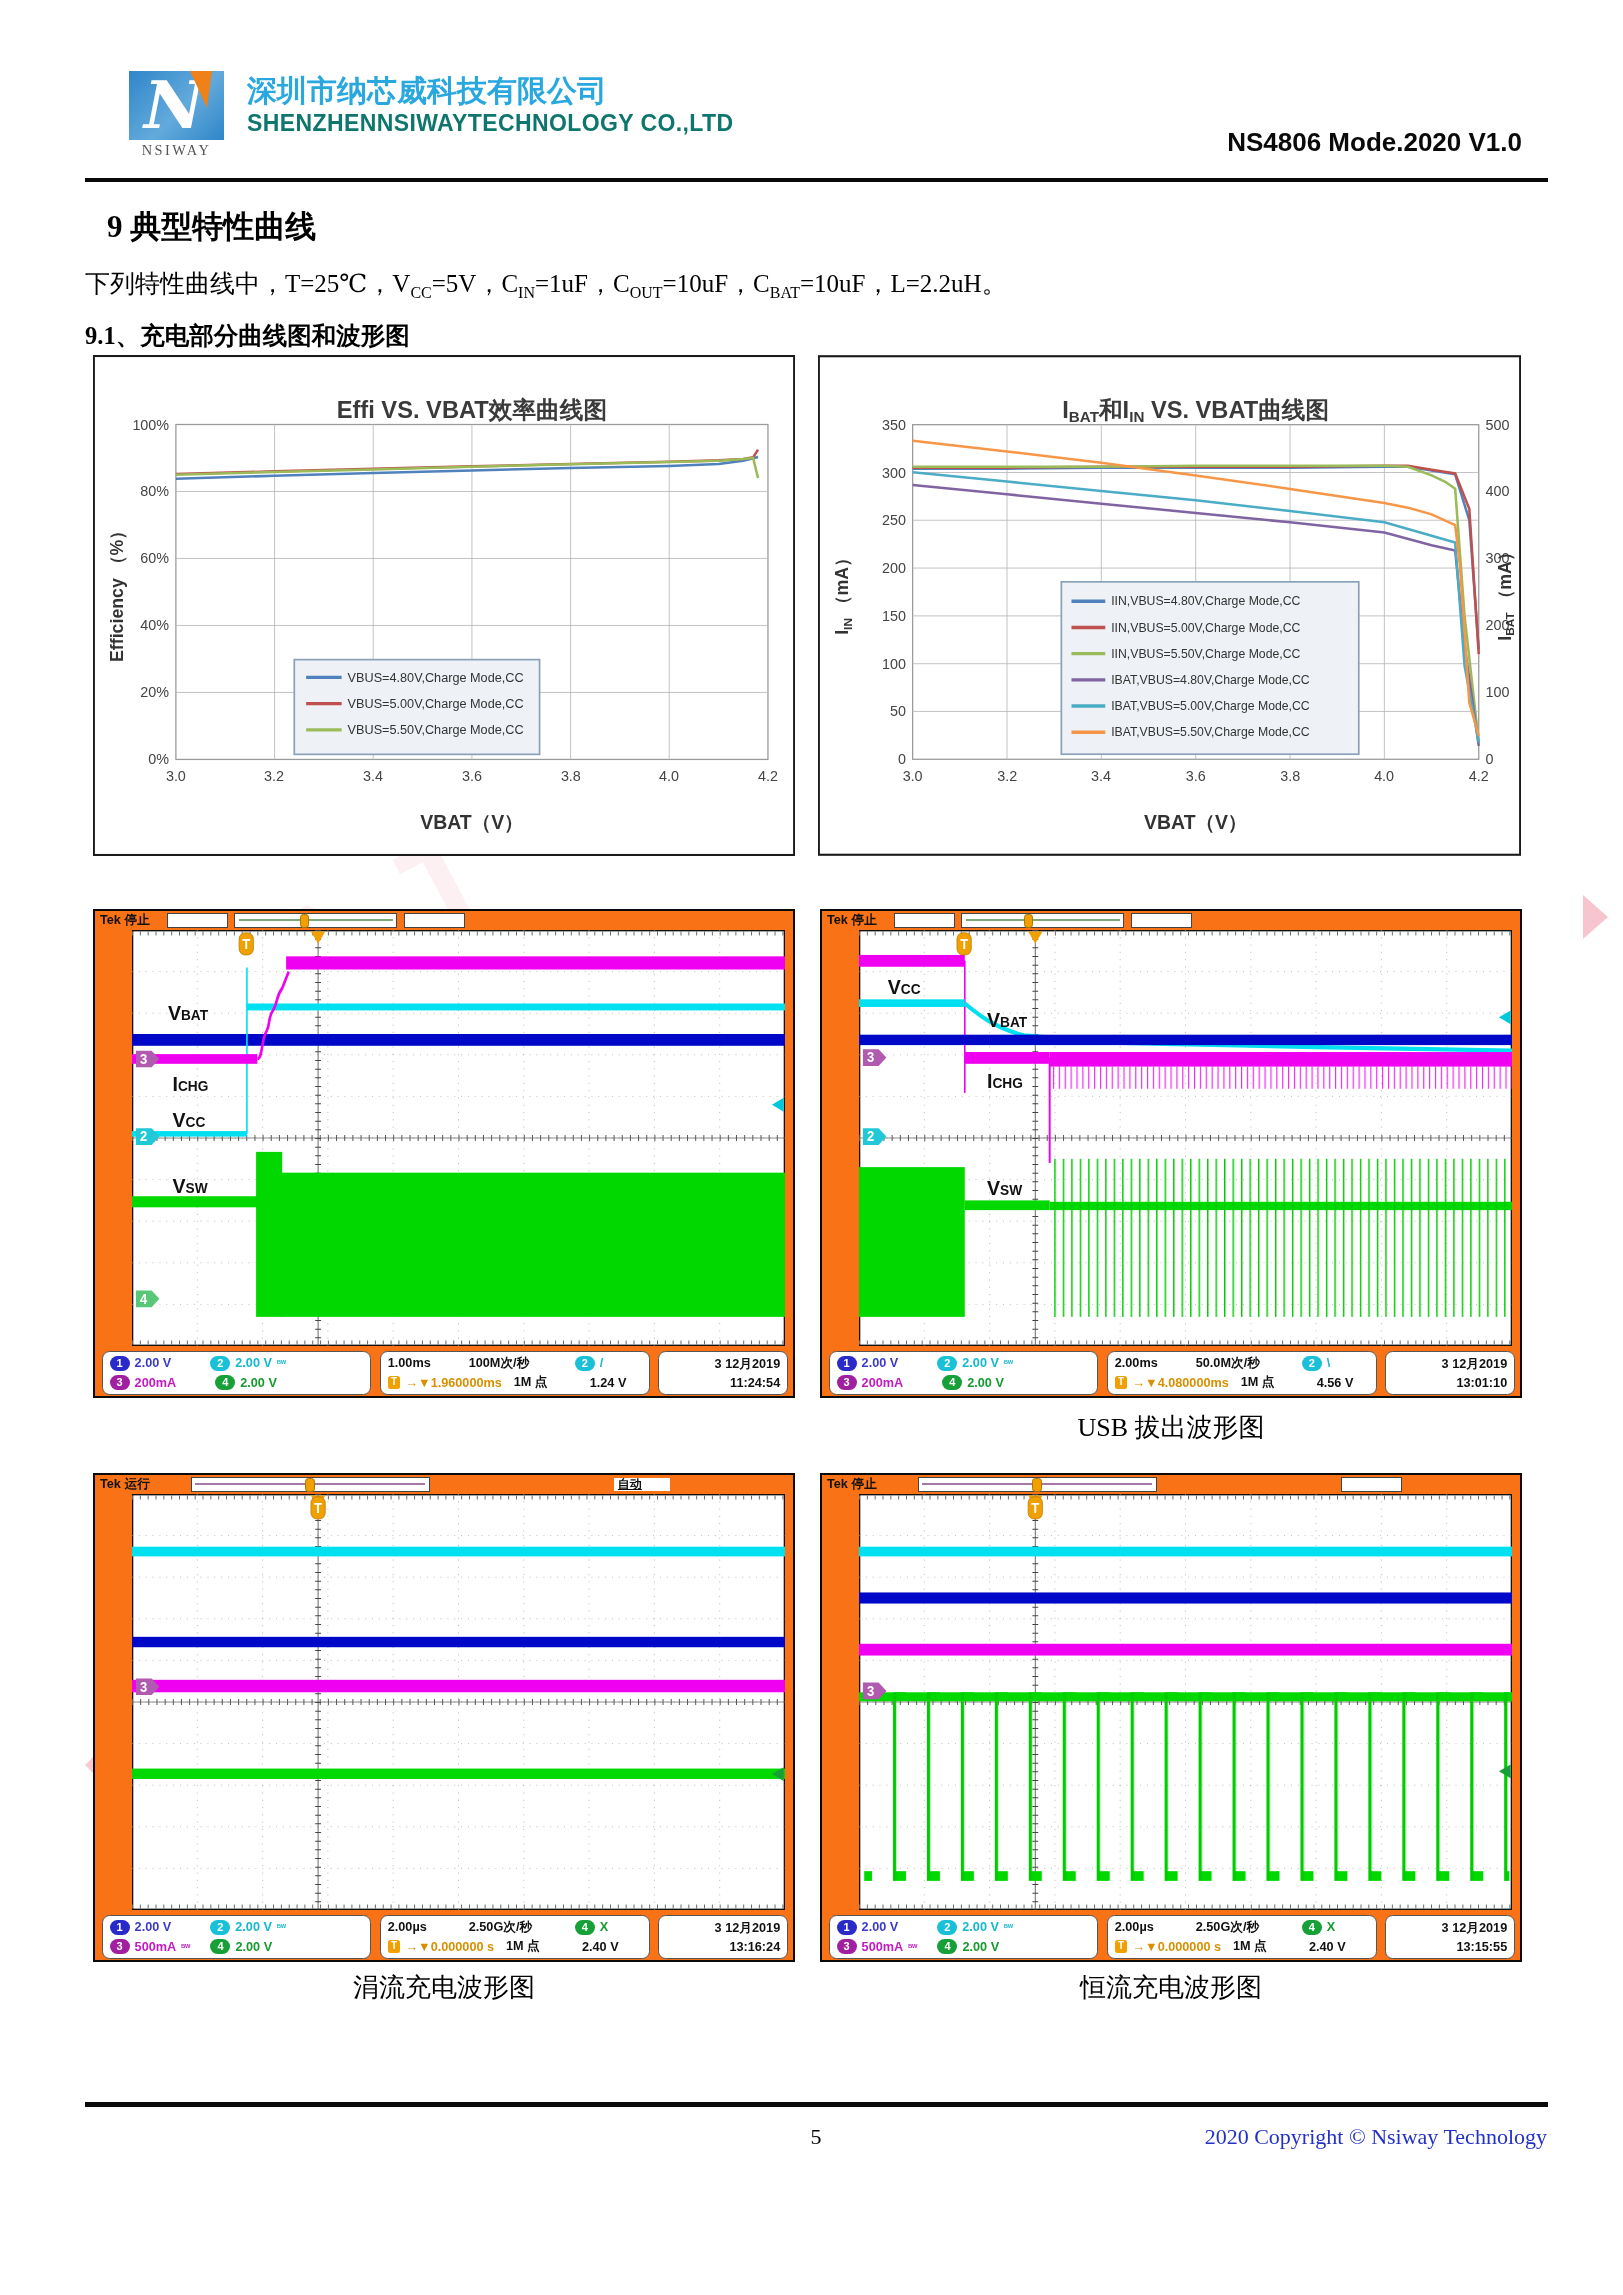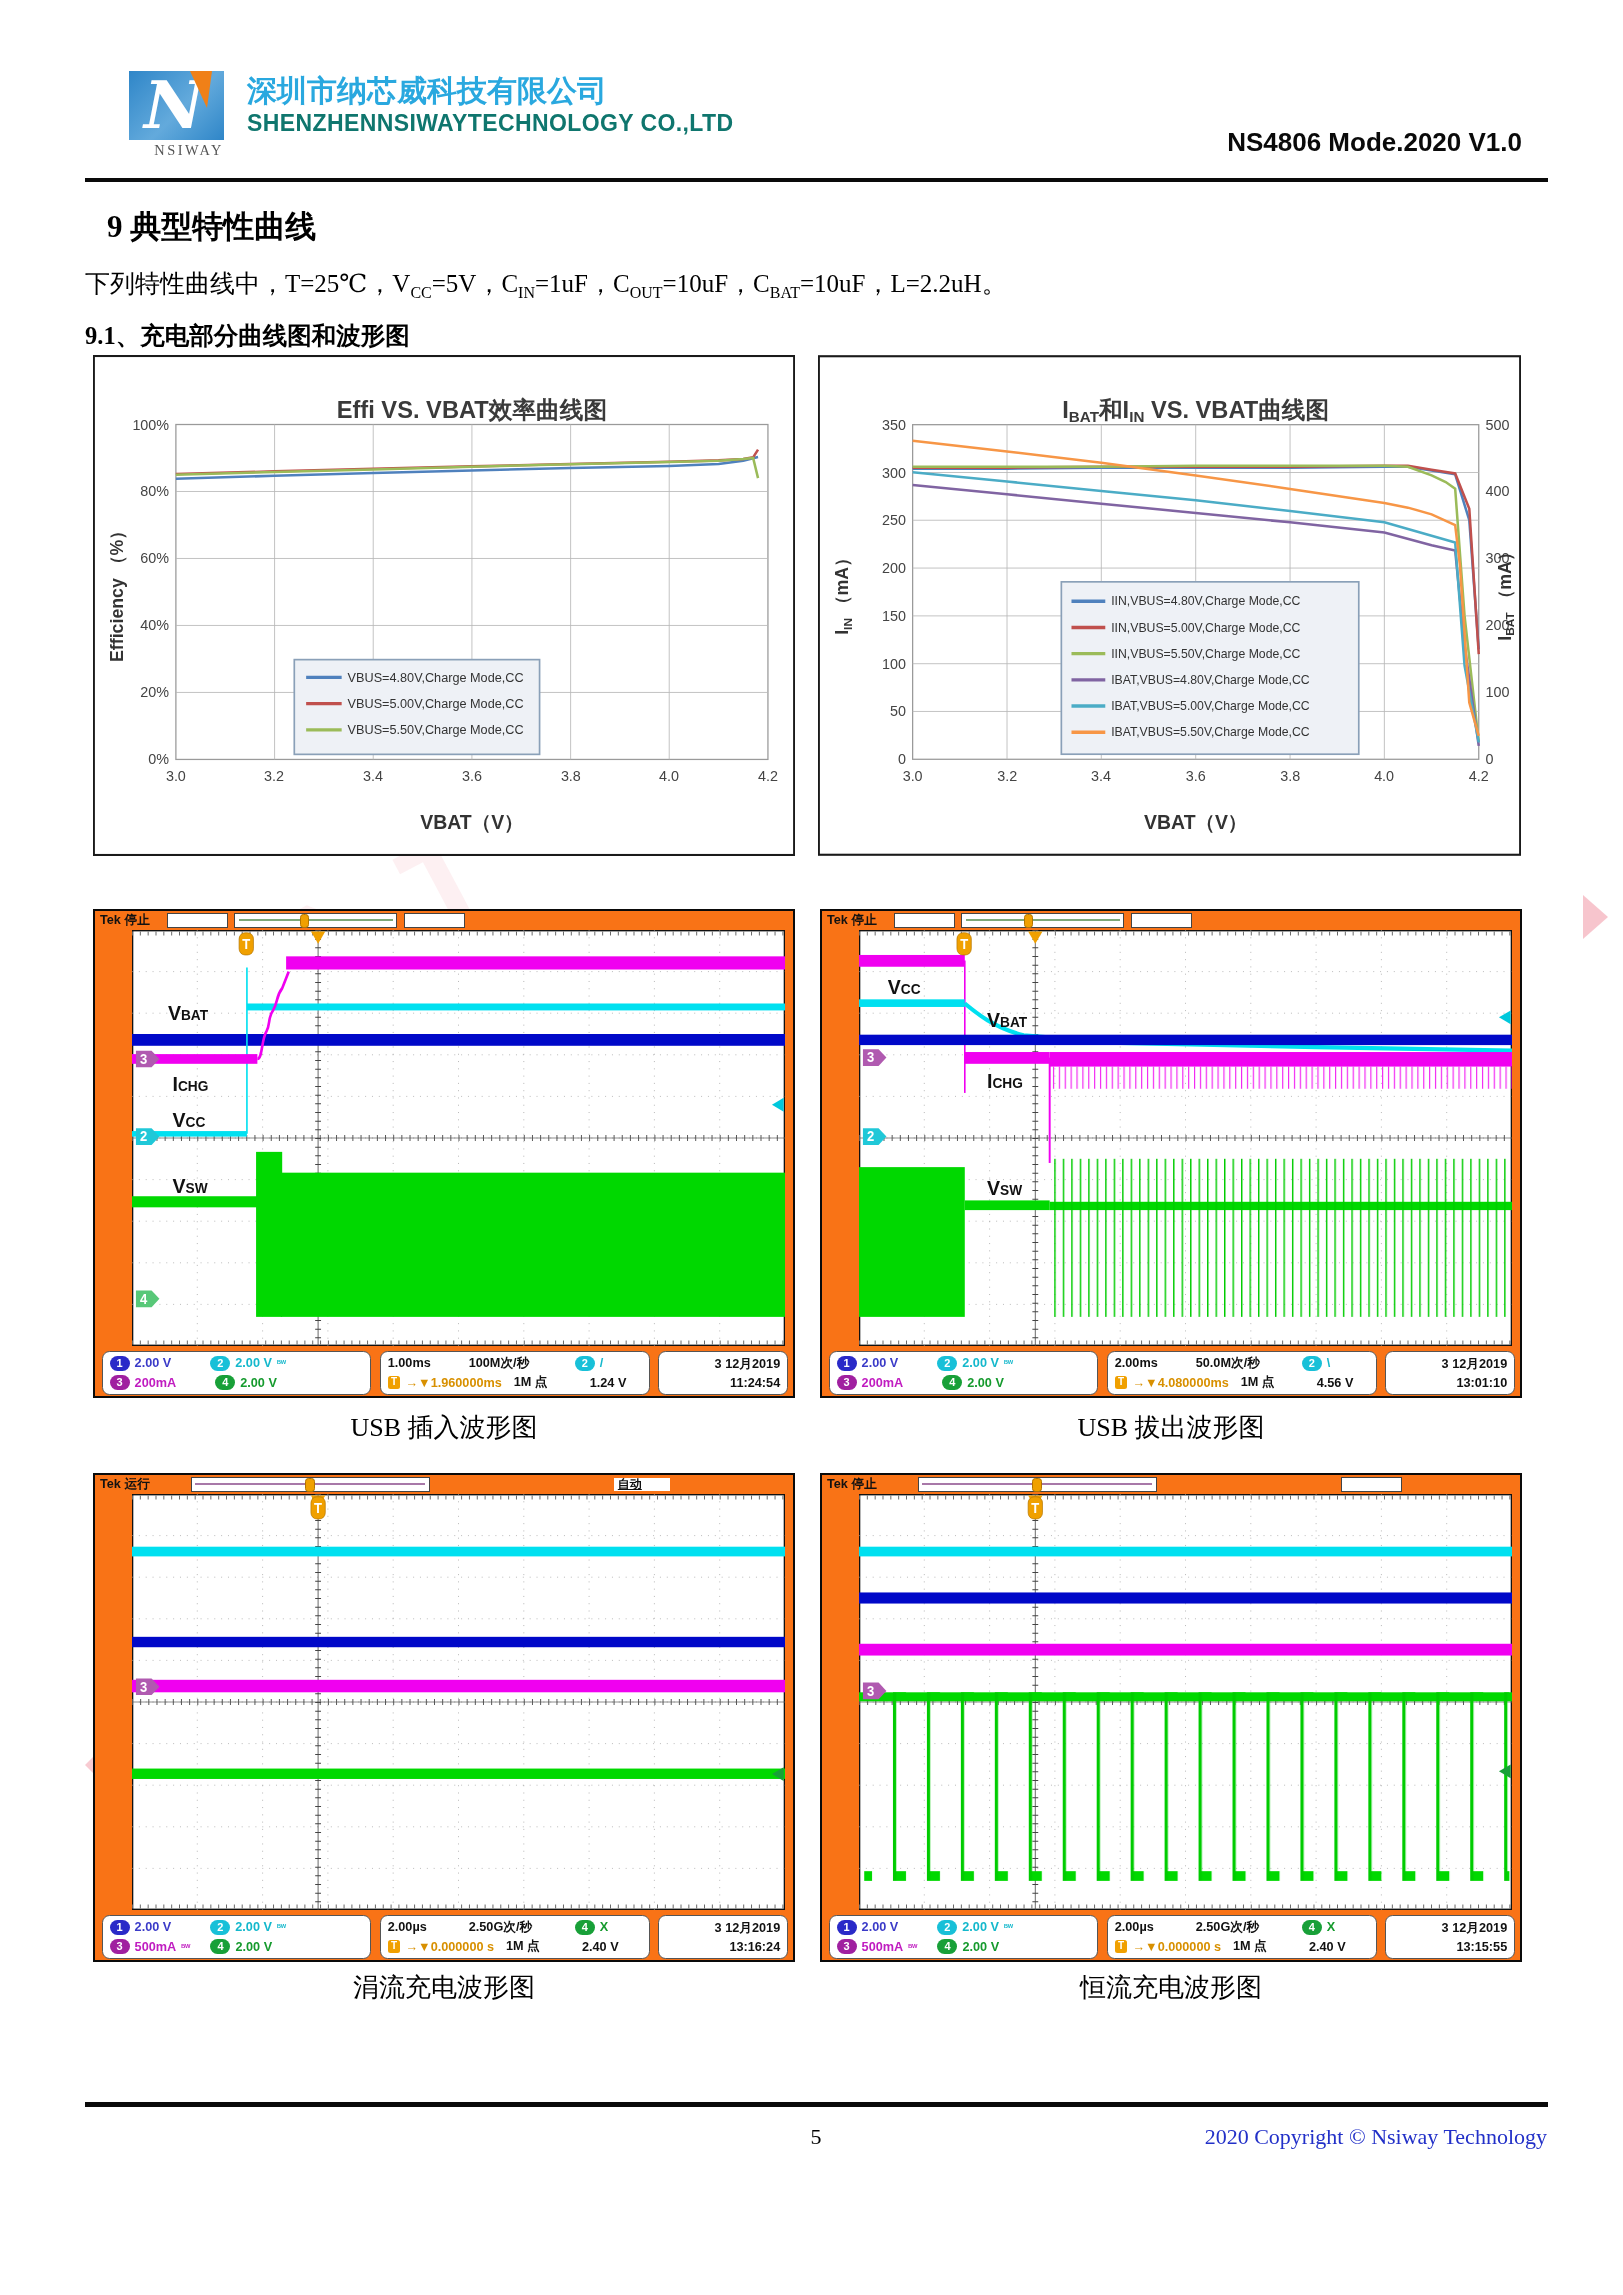--- a/index.html
+++ b/index.html
@@ -7,21 +7,21 @@
         font-family:"Liberation Sans","DejaVu Sans",sans-serif;}
   .abs{position:absolute;}
   
   .logo{left:129px;top:71px;width:103px;height:85px;}
   .logoN{position:absolute;left:0;top:0;width:95px;height:69px;
          background:linear-gradient(135deg,#2f86c8 0%,#63aadc 55%,#2f86c8 100%);overflow:hidden;}
   .logoN .nwhite{position:absolute;left:15px;top:5px;width:64px;height:59px;color:#fff;
          font-weight:bold;font-size:66px;line-height:59px;font-family:"DejaVu Serif",serif;font-style:italic;}
   .logoN .ntri{position:absolute;right:12px;top:0;width:0;height:0;
          border-left:17px solid transparent;border-right:5px solid transparent;border-top:37px solid #f08018;}
-  .logotxt{position:absolute;left:0;top:71px;width:95px;text-align:right;color:#555;
+  .logotxt{position:absolute;left:0;top:71px;width:95px;text-align:center;color:#555;
          font-family:"Liberation Serif",serif;font-size:14.4px;letter-spacing:2.5px;}
   .coname-cn{left:247px;top:71px;font-size:30px;font-weight:bold;}
   .coname-en{left:247px;top:110px;font-size:23px;font-weight:bold;letter-spacing:0.4px;}
   .doctitle{left:930px;top:127px;width:592px;text-align:right;font-size:26px;font-weight:bold;color:#0a0a0a;}
   .rule{left:85px;width:1463px;background:#0a0a0a;}
   
   .h9{left:107px;top:206px;font-family:"Liberation Serif","DejaVu Serif",serif;font-weight:bold;font-size:31px;color:#000;}
   .para{left:85px;top:267px;font-family:"Liberation Serif","DejaVu Serif",serif;font-size:25px;color:#000;}
   .para sub{font-size:16px;}
   .h91{left:85px;top:319px;font-family:"Liberation Serif","DejaVu Serif",serif;font-weight:bold;font-size:24.5px;color:#000;}
@@ -363,21 +363,20 @@
         <div class="srow" style="justify-content:flex-end">
             <span class="vbk">3 12月2019</span>
           </div>
         <div class="srow" style="justify-content:flex-start">
             <span class="vbk">13:01:10</span>
           </div>
       </div>
     </div>
   </div>
 
-  <div class="caption" style="left:93px;top:1410px;">USB 插入波形图</div>
   <div class="caption" style="left:820px;top:1410px;">USB 拔出波形图</div>
 
   <div class="scope" style="left:93px;top:1473px;">
     <div class="shead">
       <span>Tek 运行</span>
       <span class="hbox" style="width:237px;margin-left:34px;">
           <span class="hline" style="background:#a878a8;"></span>
           <span class="hmark" style="left:48%;"></span>
         </span>
       <span class="hbox" style="width:56px;margin-left:178px;border:none;">

